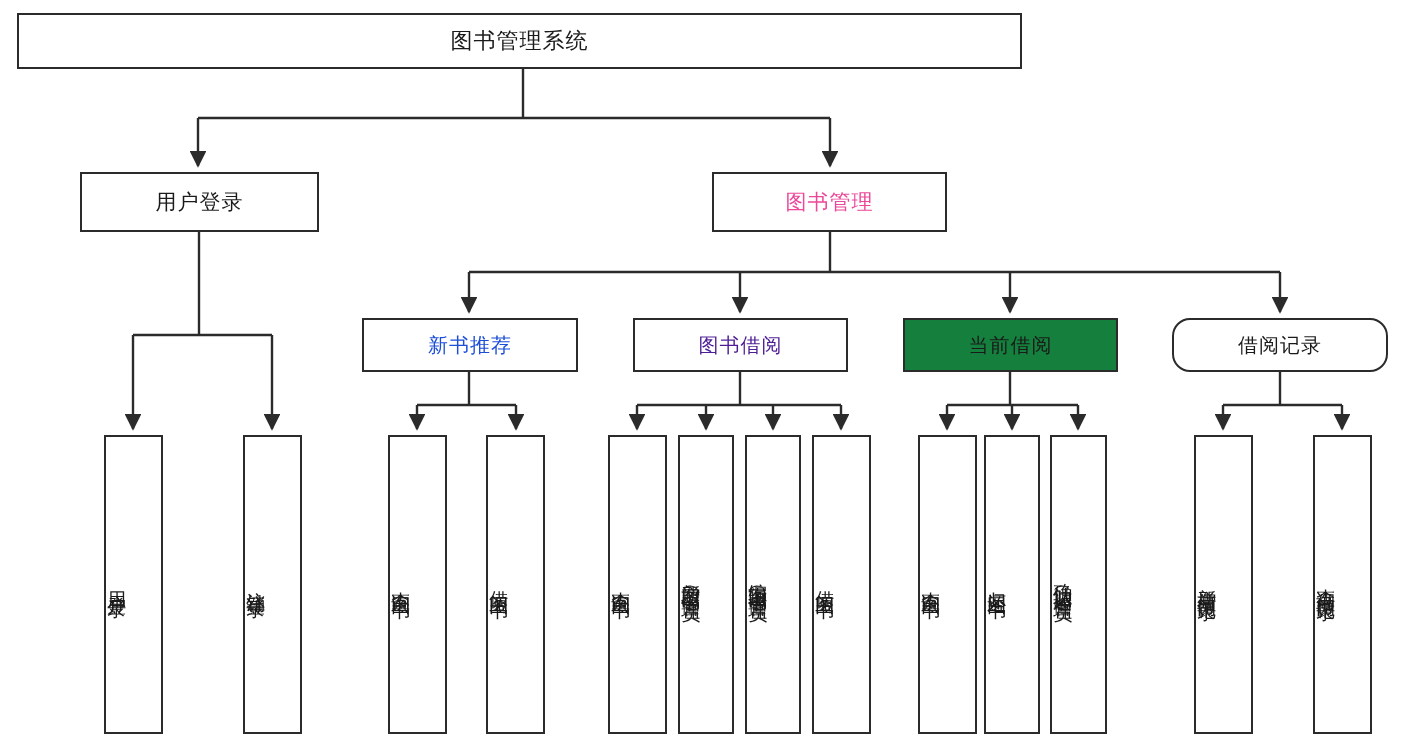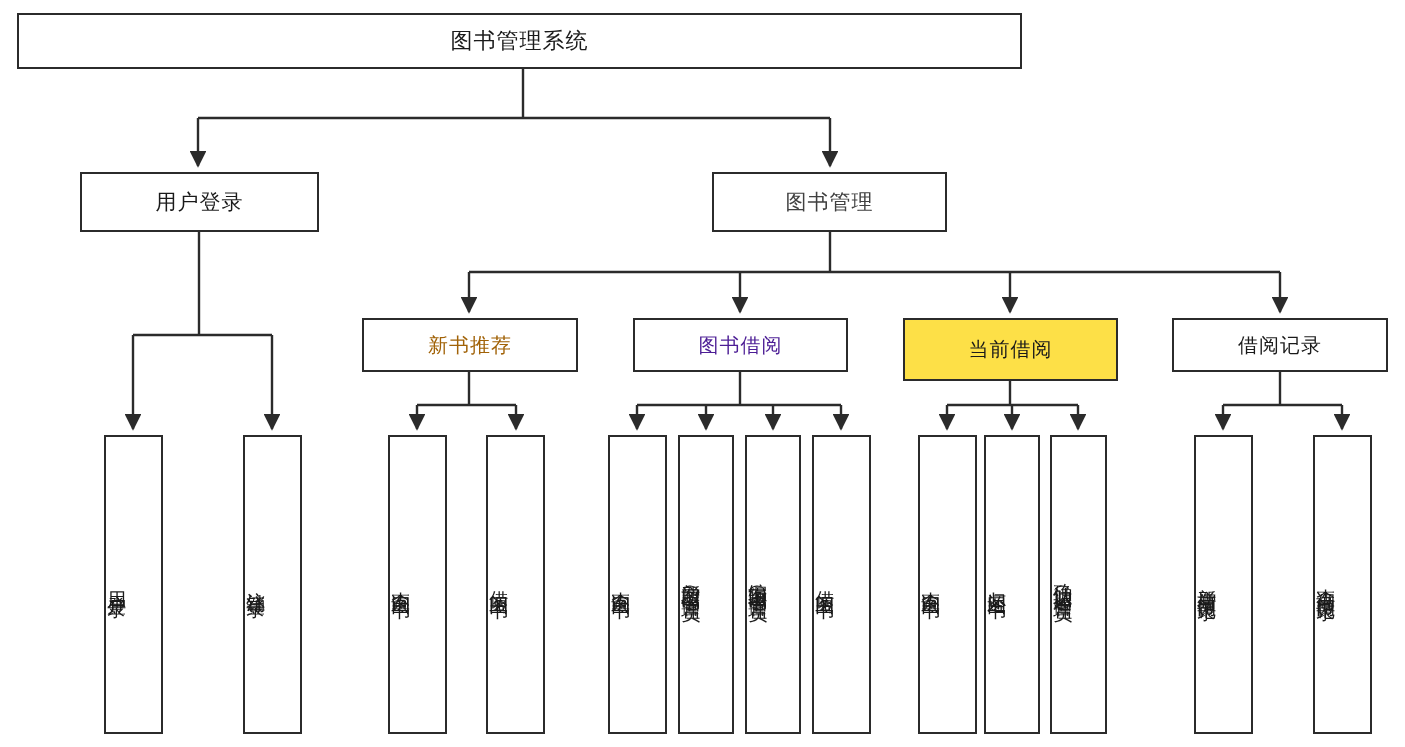--- a/index.html
+++ b/index.html
@@ -115,26 +115,26 @@
       <path d="M 1280 372 L 1280 405"></path>
       <path d="M 1223 405 L 1342 405"></path>
       <path d="M 1223 405 L 1223 429" marker-end="url(#arrow)"></path>
       <path d="M 1342 405 L 1342 429" marker-end="url(#arrow)"></path>
     </g>
   </svg>
 
   <div class="node root" style="left: 17px; top: 13px; width: 1005px; height: 56px; border-color: rgb(43, 43, 43); background: rgb(255, 255, 255); color: rgb(26, 26, 26);">图书管理系统</div>
 
   <div class="node level2" style="left: 80px; top: 172px; width: 239px; height: 60px; border-color: rgb(43, 43, 43); background: rgb(255, 255, 255); color: rgb(26, 26, 26);">用户登录</div>
-  <div class="node level2" style="left: 712px; top: 172px; width: 235px; height: 60px; border-color: rgb(43, 43, 43); background: rgb(255, 255, 255); color: #404040;">图书管理</div>
+  <div class="node level2" style="left: 712px; top: 172px; width: 235px; height: 60px; border-color: rgb(43, 43, 43); background: rgb(255, 255, 255); color: #ec4899;">图书管理</div>
 
-  <div class="node level3" style="left: 362px; top: 318px; width: 216px; height: 54px; border-color: rgb(43, 43, 43); background: rgb(255, 255, 255); color: #a16207;">新书推荐</div>
+  <div class="node level3" style="left: 362px; top: 318px; width: 216px; height: 54px; border-color: rgb(43, 43, 43); background: rgb(255, 255, 255); color: #1d4ed8;">新书推荐</div>
   <div class="node level3" style="left: 633px; top: 318px; width: 215px; height: 54px; border-color: rgb(43, 43, 43); background: rgb(255, 255, 255); color: #4c1d95;">图书借阅</div>
-  <div class="node level3" style="left: 903px; top: 318px; width: 215px; height: 63px; border-color: rgb(43, 43, 43); background: #fde047; color: rgb(26, 26, 26);">当前借阅</div>
-  <div class="node level3" style="left: 1172px; top: 318px; width: 216px; height: 54px; border-color: rgb(43, 43, 43); background: rgb(255, 255, 255); color: rgb(26, 26, 26);">借阅记录</div>
+  <div class="node level3" style="left: 903px; top: 318px; width: 215px; height: 54px; border-color: rgb(43, 43, 43); background: #15803d; color: rgb(26, 26, 26);">当前借阅</div>
+  <div class="node level3" style="left: 1172px; top: 318px; width: 216px; height: 54px; border-color: rgb(43, 43, 43); background: rgb(255, 255, 255); color: rgb(26, 26, 26); border-radius: 18px;">借阅记录</div>
 
   <div class="node leaf" style="left: 104px; top: 435px; width: 59px; height: 299px; border-color: rgb(43, 43, 43); background: rgb(255, 255, 255); color: rgb(26, 26, 26);">用户登录</div>
   <div class="node leaf" style="left: 243px; top: 435px; width: 59px; height: 299px; border-color: rgb(43, 43, 43); background: rgb(255, 255, 255); color: rgb(26, 26, 26);">注销登录</div>
   <div class="node leaf" style="left: 388px; top: 435px; width: 59px; height: 299px; border-color: rgb(43, 43, 43); background: rgb(255, 255, 255); color: rgb(26, 26, 26);">查询图书</div>
   <div class="node leaf" style="left: 486px; top: 435px; width: 59px; height: 299px; border-color: rgb(43, 43, 43); background: rgb(255, 255, 255); color: rgb(26, 26, 26);">借阅图书</div>
   <div class="node leaf" style="left: 608px; top: 435px; width: 59px; height: 299px; border-color: rgb(43, 43, 43); background: rgb(255, 255, 255); color: rgb(26, 26, 26);">查询图书</div>
   <div class="node leaf" style="left: 678px; top: 435px; width: 56px; height: 299px; border-color: rgb(43, 43, 43); background: rgb(255, 255, 255); color: rgb(26, 26, 26);">新增图书（管理员）</div>
   <div class="node leaf" style="left: 745px; top: 435px; width: 56px; height: 299px; border-color: rgb(43, 43, 43); background: rgb(255, 255, 255); color: rgb(26, 26, 26);">编辑图书（管理员）</div>
   <div class="node leaf" style="left: 812px; top: 435px; width: 59px; height: 299px; border-color: rgb(43, 43, 43); background: rgb(255, 255, 255); color: rgb(26, 26, 26);">借阅图书</div>
   <div class="node leaf" style="left: 918px; top: 435px; width: 59px; height: 299px; border-color: rgb(43, 43, 43); background: rgb(255, 255, 255); color: rgb(26, 26, 26);">查询图书</div>

